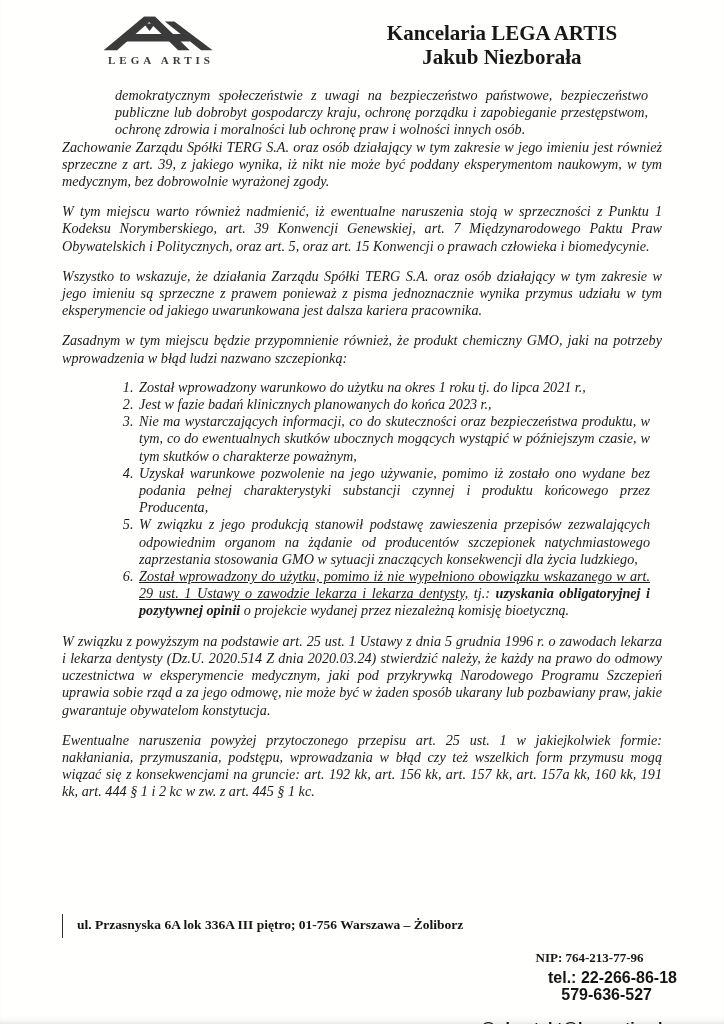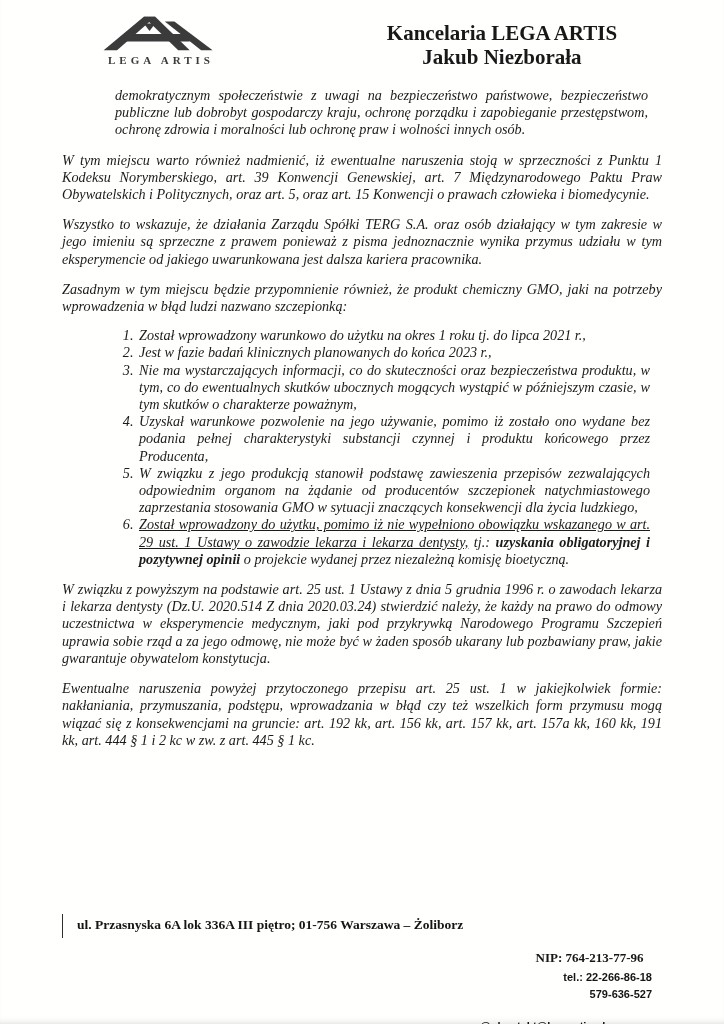--- a/index.html
+++ b/index.html
@@ -37,21 +37,21 @@
 
   
   .footer { position:absolute; left:62px; top:916px; width:600px; color:#151515; }
   .f-row1 { display:flex; align-items:flex-start; font-size:13.5px; line-height:17px; }
   .f-firm { width:245px; padding-left:26px; box-sizing:border-box; white-space:nowrap; }
   .f-addr { flex:1; font-weight:bold; padding-left:14px; white-space:nowrap; }
   .f-row2 { display:flex; align-items:flex-end; margin-top:9px; font-size:13px;flex-direction:column; }
   .f-div { width:0; border-left:1.5px solid #2e2e2e; align-self:stretch; }
   .f-div.short { height:24px; align-self:auto; margin-top:-2px; }
   .f-nip { width:145px; text-align:center; font-weight:bold; padding-top:3px; box-sizing:border-box; white-space:nowrap; }
-  .sans { font-family:"Liberation Sans", sans-serif; font-weight:bold; font-size:11px; }
+  .sans { font-family:"Liberation Sans", sans-serif; font-weight:bold; font-size:16px; }
   .f-tel { width:120px; text-align:right; padding:3px 10px 14px 6px; line-height:17px; box-sizing:border-box; white-space:nowrap; }
   .f-email { width:196px; padding:3px 0 14px 14px; box-sizing:border-box; white-space:nowrap; }
   .f-www { flex:1; text-align:center; padding-top:3px; white-space:nowrap; }
 </style>
 </head>
 <body>
 
 <div class="page">
 
   <div class="logo">
@@ -67,20 +67,21 @@
     <div class="logo-word">LEGA ARTIS</div>
   </div>
 
   <div class="title">
     <div>Kancelaria LEGA ARTIS</div>
     <div>Jakub Niezborała</div>
   </div>
 
   <div class="doc-body">
     <p class="quote">demokratycznym społeczeństwie z uwagi na bezpieczeństwo państwowe, bezpieczeństwo publiczne lub dobrobyt gospodarczy kraju, ochronę porządku i zapobieganie przestępstwom, ochronę zdrowia i moralności lub ochronę praw i wolności innych osób.</p>
+    <p>Zachowanie Zarządu Spółki TERG S.A. oraz osób działający w tym zakresie w jego imieniu jest również sprzeczne z art. 39, z jakiego wynika, iż nikt nie może być poddany eksperymentom naukowym, w tym medycznym, bez dobrowolnie wyrażonej zgody.</p>
     <p class="gap">W tym miejscu warto również nadmienić, iż ewentualne naruszenia stoją w sprzeczności z Punktu 1 Kodeksu Norymberskiego, art. 39 Konwencji Genewskiej, art. 7 Międzynarodowego Paktu Praw Obywatelskich i Politycznych, oraz art. 5, oraz art. 15 Konwencji o prawach człowieka i biomedycynie.</p>
     <p class="gap">Wszystko to wskazuje, że działania Zarządu Spółki TERG S.A. oraz osób działający w tym zakresie w jego imieniu są sprzeczne z prawem ponieważ z pisma jednoznacznie wynika przymus udziału w tym eksperymencie od jakiego uwarunkowana jest dalsza kariera pracownika.</p>
     <p class="gap">Zasadnym w tym miejscu będzie przypomnienie również, że produkt chemiczny GMO, jaki na potrzeby wprowadzenia w błąd ludzi nazwano szczepionką:</p>
     <ol class="num-list">
       <li><span>Został wprowadzony warunkowo do użytku na okres 1 roku tj. do lipca 2021 r.,</span></li>
       <li><span>Jest w fazie badań klinicznych planowanych do końca 2023 r.,</span></li>
       <li><span>Nie ma wystarczających informacji, co do skuteczności oraz bezpieczeństwa produktu, w tym, co do ewentualnych skutków ubocznych mogących wystąpić w późniejszym czasie, w tym skutków o charakterze poważnym,</span></li>
       <li><span>Uzyskał warunkowe pozwolenie na jego używanie, pomimo iż zostało ono wydane bez podania pełnej charakterystyki substancji czynnej i produktu końcowego przez Producenta,</span></li>
       <li><span>W związku z jego produkcją stanowił podstawę zawieszenia przepisów zezwalających odpowiednim organom na żądanie od producentów szczepionek natychmiastowego zaprzestania stosowania GMO w sytuacji znaczących konsekwencji dla życia ludzkiego,</span></li>
       <li><span class="u">Został wprowadzony do użytku, pomimo iż nie wypełniono obowiązku wskazanego w art. 29 ust. 1 Ustawy o zawodzie lekarza i lekarza dentysty,</span><span> tj.: </span><span class="b">uzyskania obligatoryjnej i pozytywnej opinii</span><span> o projekcie wydanej przez niezależną komisję bioetyczną.</span></li>

